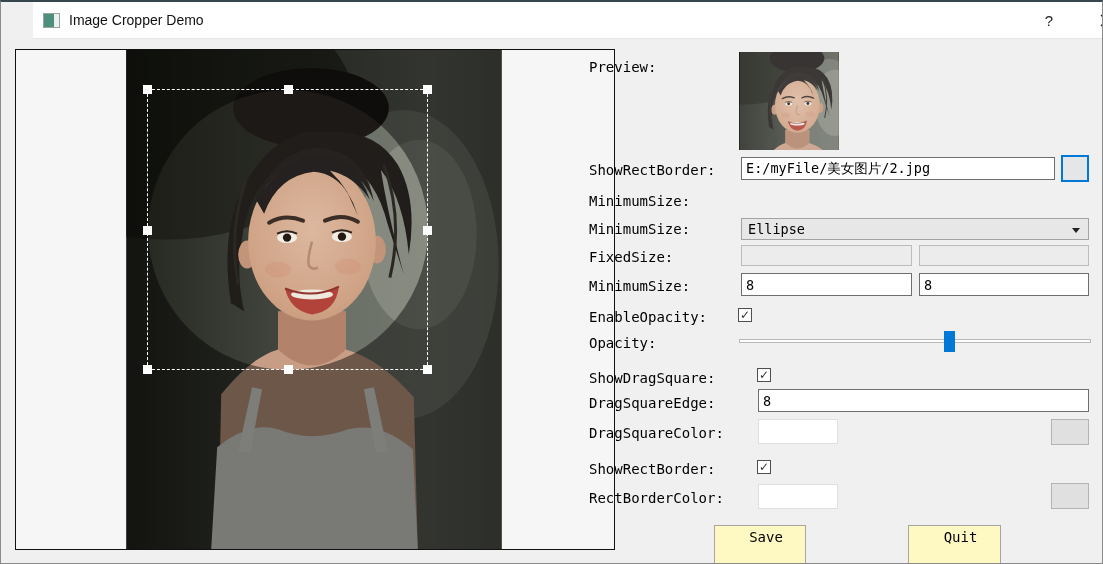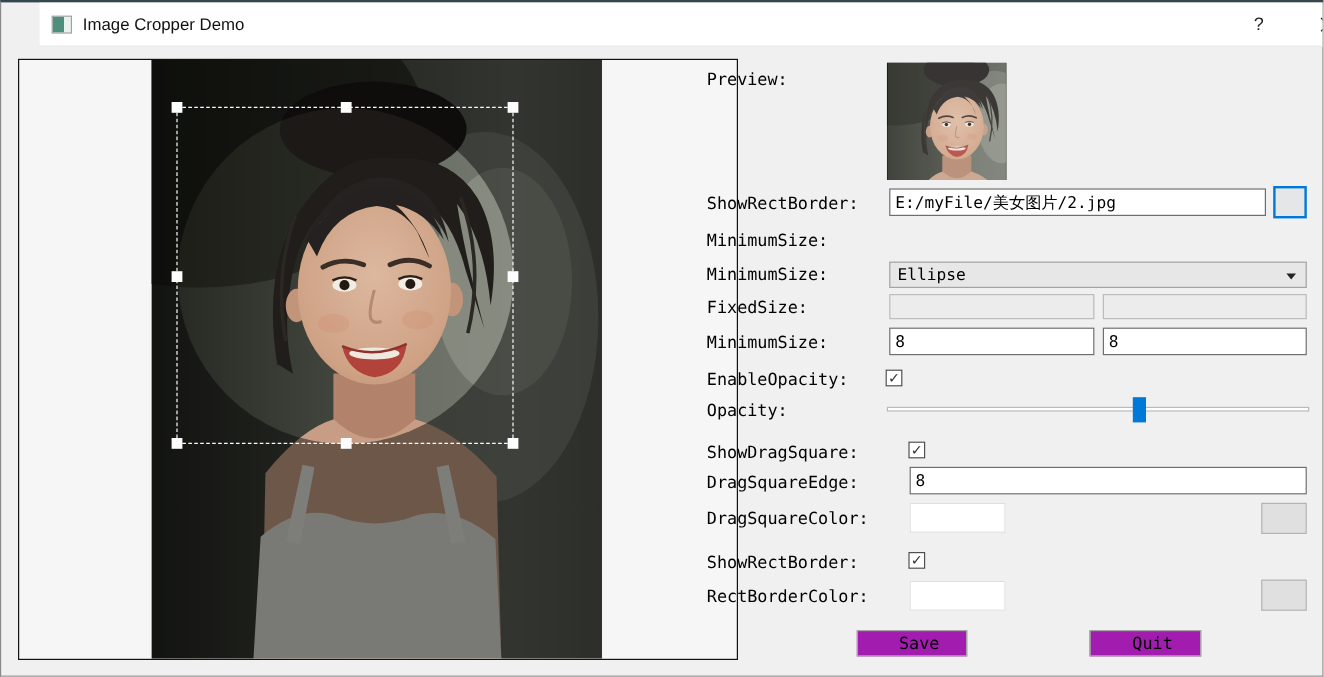--- a/index.html
+++ b/index.html
@@ -60,21 +60,21 @@
 
   .slider { position:absolute; left:738px; top:329px; width:352px; height:21px; }
   .slider .track { position:absolute; left:0; top:8px; width:352px; height:4px;
     background:#fdfdfd; border:1px solid #b9b9b9; }
   .slider .thumb { position:absolute; top:0; width:11px; height:21px; }
 
   .swatch { position:absolute; left:757px; width:80px; height:25px; border:1px solid #e0e0e0; }
   .mini-btn { position:absolute; left:1050px; width:38px; height:26px;
     background:#e0e0e0; border:1px solid #b4b4b4; }
 
-  .action-btn { position:absolute; top:523px; height:22px; background:#a21caf;
+  .action-btn { position:absolute; top:523px; height:40px; background:#fef9c3;
     border:1px solid #a6a6a6; font-family:"DejaVu Sans Mono", monospace; font-size:14px;
     color:#000; text-align:center; line-height:23px;padding-left:12px; }
   .save { left:713px; width:92px; }
   .quit { left:907px; width:93px; }
 </style>
 </head>
 <body>
 
 <div class="window">
 

